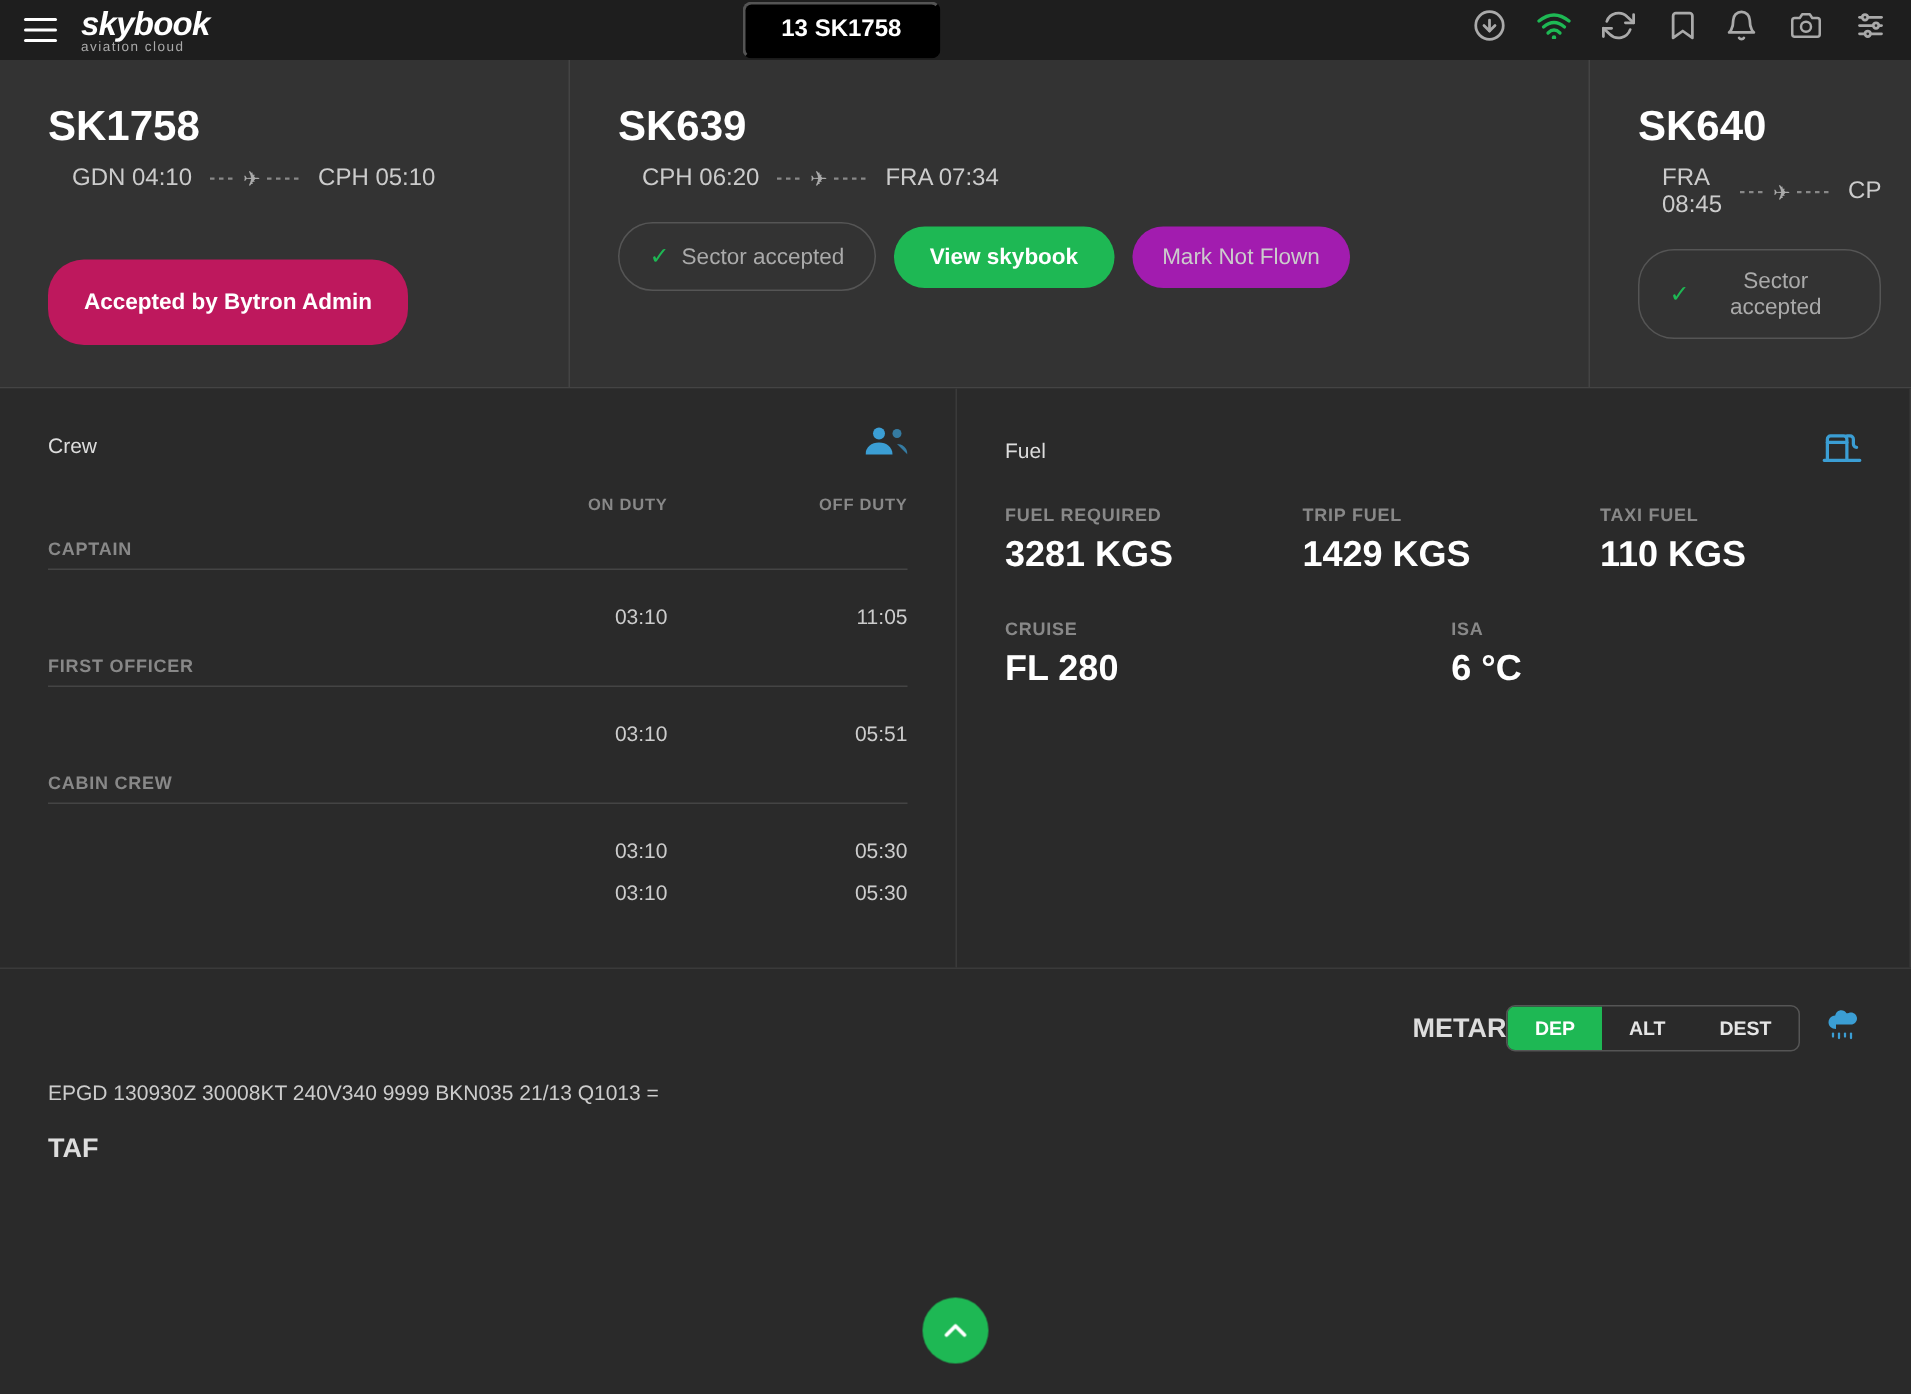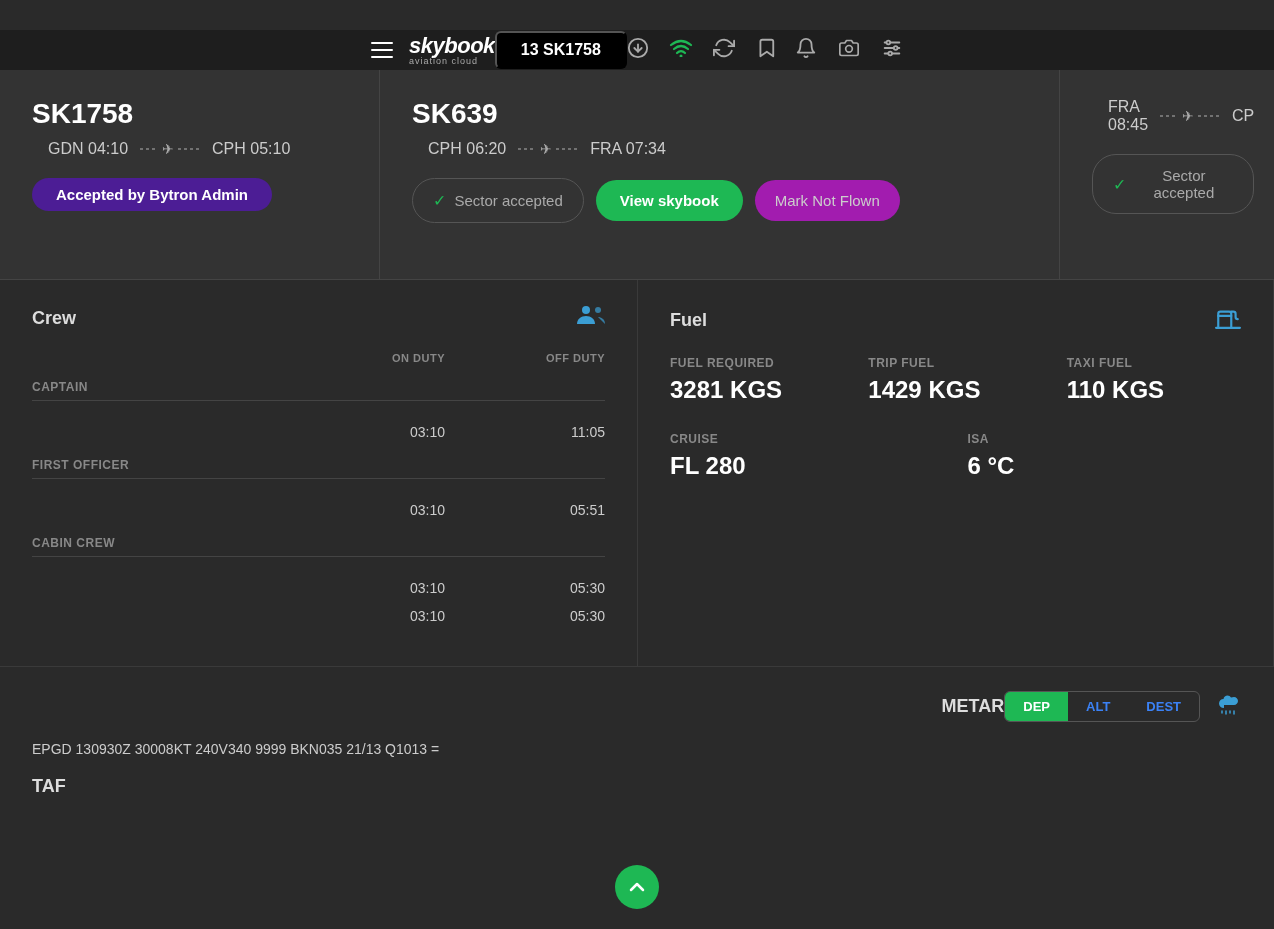--- a/index.html
+++ b/index.html
@@ -12,22 +12,21 @@
       overflow-x: hidden;
     }
 
     
     .navbar {
       background: #1e1e1e;
       height: 40px;
       display: flex;
       align-items: center;
       padding: 0 16px;
-      justify-content: center;
-      margin-top: 30px;
+      justify-content: space-between;
     }
     .navbar-left {
       display: flex;
       align-items: center;
       gap: 16px;
     }
     .hamburger {
       display: flex;
       flex-direction: column;
       gap: 5px;
@@ -112,28 +111,29 @@
       margin-left: 16px;
     }
     .plane-dots {
       display: flex;
       align-items: center;
       gap: 3px;
     }
 
     
     .btn-accepted {
-      background: #4c1d95;
+      background: #be185d;
       color: #fff;
       border: none;
       border-radius: 24px;
-      padding: 8px 24px;
+      padding: 20px 24px;
       font-size: 15px;
       font-weight: 600;
       cursor: pointer;
+      margin-top: 25px;
     }
     .btn-sector-accepted {
       background: transparent;
       color: #aaa;
       border: 1.5px solid #555;
       border-radius: 24px;
       padding: 12px 20px;
       font-size: 15px;
       font-weight: 500;
       cursor: pointer;
@@ -183,22 +183,22 @@
       border-right: 1px solid #3a3a3a;
       padding: 24px 32px;
     }
     .panel-header {
       display: flex;
       justify-content: space-between;
       align-items: center;
       margin-bottom: 20px;
     }
     .panel-title {
-      font-size: 18px;
-      font-weight: 700;
+      font-size: 14px;
+      font-weight: 400;
       color: #ddd;
     }
     .crew-col-headers {
       display: grid;
       grid-template-columns: 1fr 160px 160px;
       padding-bottom: 8px;
       margin-bottom: 8px;
     }
     .crew-col-header {
       font-size: 11px;
@@ -295,21 +295,21 @@
       gap: 8px;
     }
     .metar-btn-group {
       display: flex;
       border: 1.5px solid #555;
       border-radius: 6px;
       overflow: hidden;
     }
     .metar-btn {
       background: transparent;
-      color: #3b82f6;
+      color: #e5e5e5;
       border: none;
       padding: 7px 18px;
       font-size: 13px;
       font-weight: 600;
       cursor: pointer;
     }
     .metar-btn.active {
       background: #1eb854;
       color: #fff;
     }
@@ -463,20 +463,21 @@
       <button class="btn-sector-accepted">
         <span class="check">✓</span>
         <span>Sector accepted</span>
       </button>
       <button class="btn-view-sector">View skybook</button>
       <button class="btn-mark-not-flown">Mark Not Flown</button>
     </div>
   </div>
 
   <div class="flight-card last">
+    <div class="flight-number">SK640</div>
     <div class="flight-route">
       <span>FRA 08:45</span>
       <span class="plane-dots">
         <svg width="60" height="16" viewBox="0 0 60 16">
           <line x1="0" y1="8" x2="18" y2="8" stroke="#888" stroke-width="1.5" stroke-dasharray="3,3"></line>
           <text x="22" y="13" font-size="14" fill="#aaa">✈</text>
           <line x1="38" y1="8" x2="60" y2="8" stroke="#888" stroke-width="1.5" stroke-dasharray="3,3"></line>
         </svg>
       </span>
       <span>CP</span>

